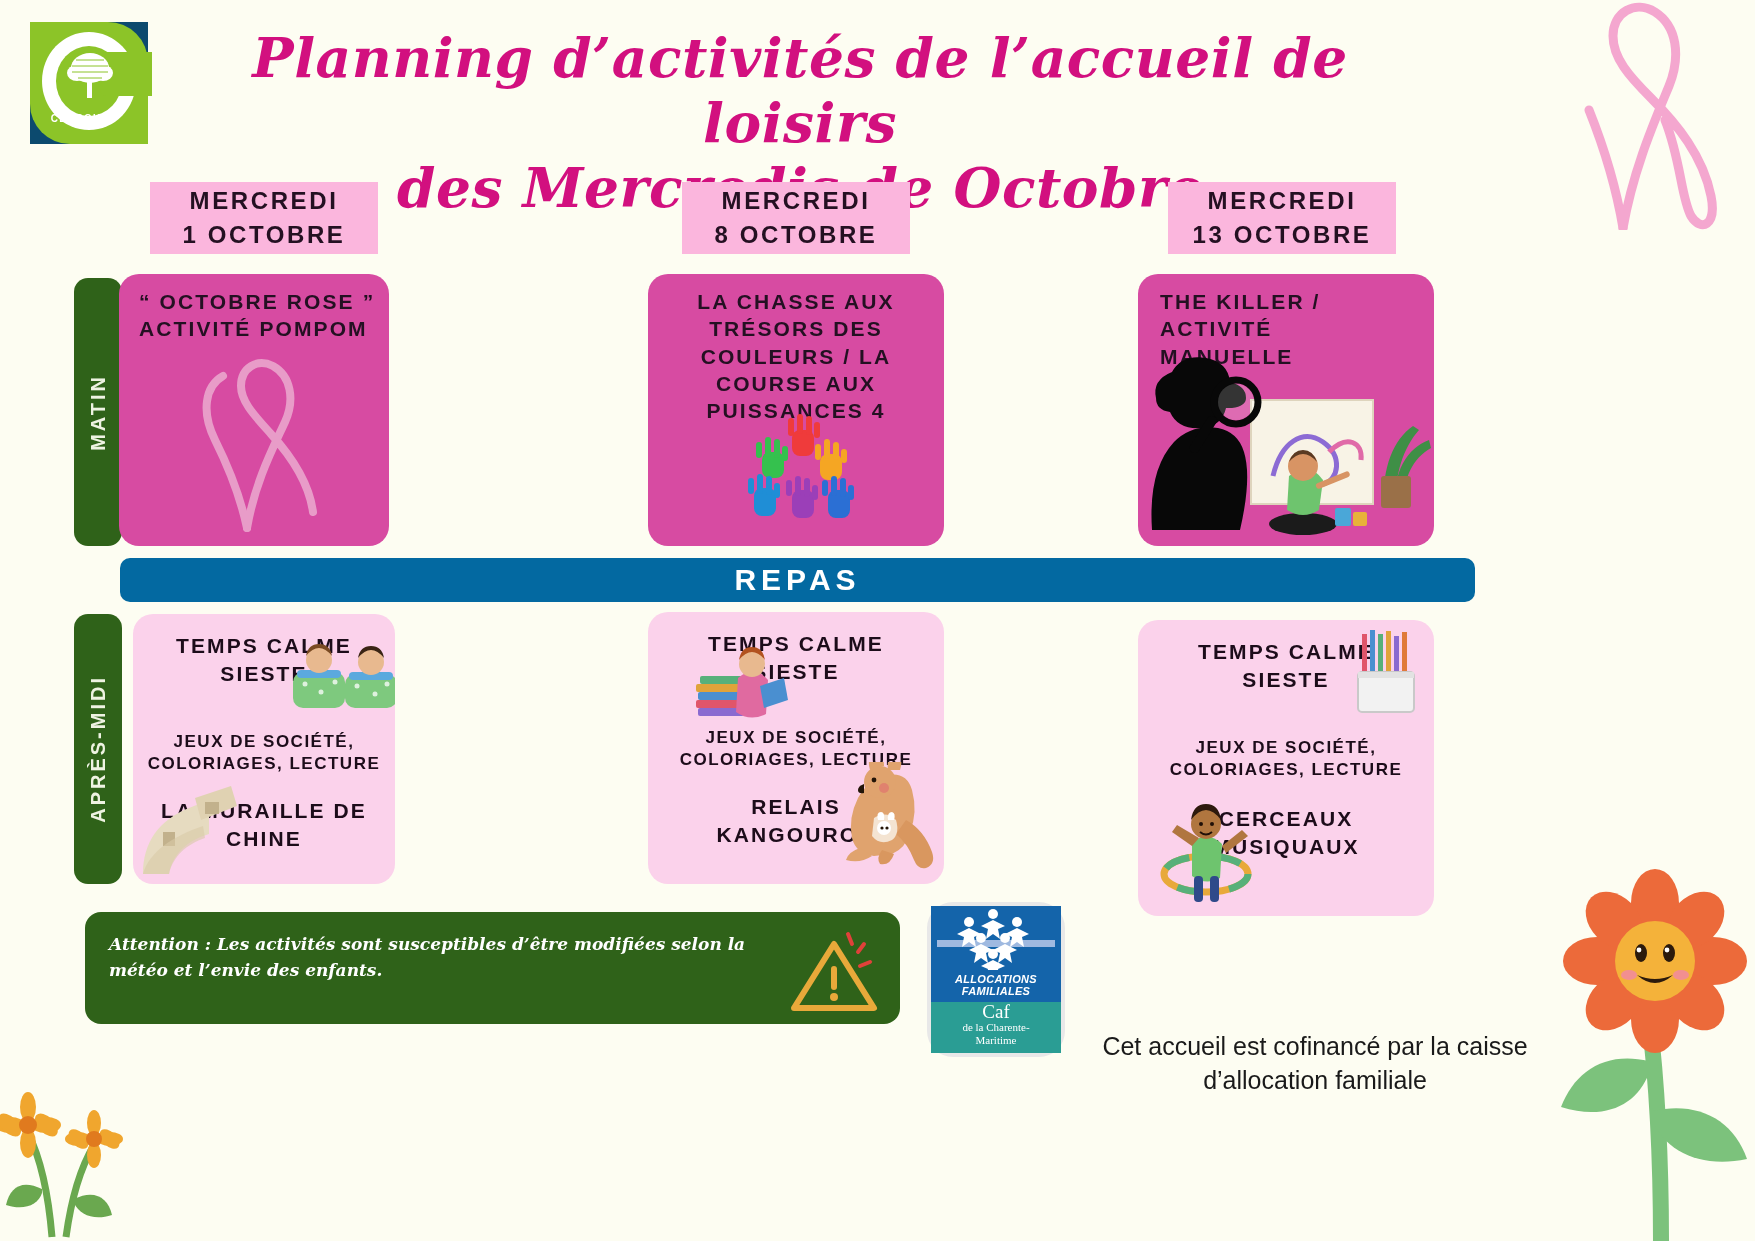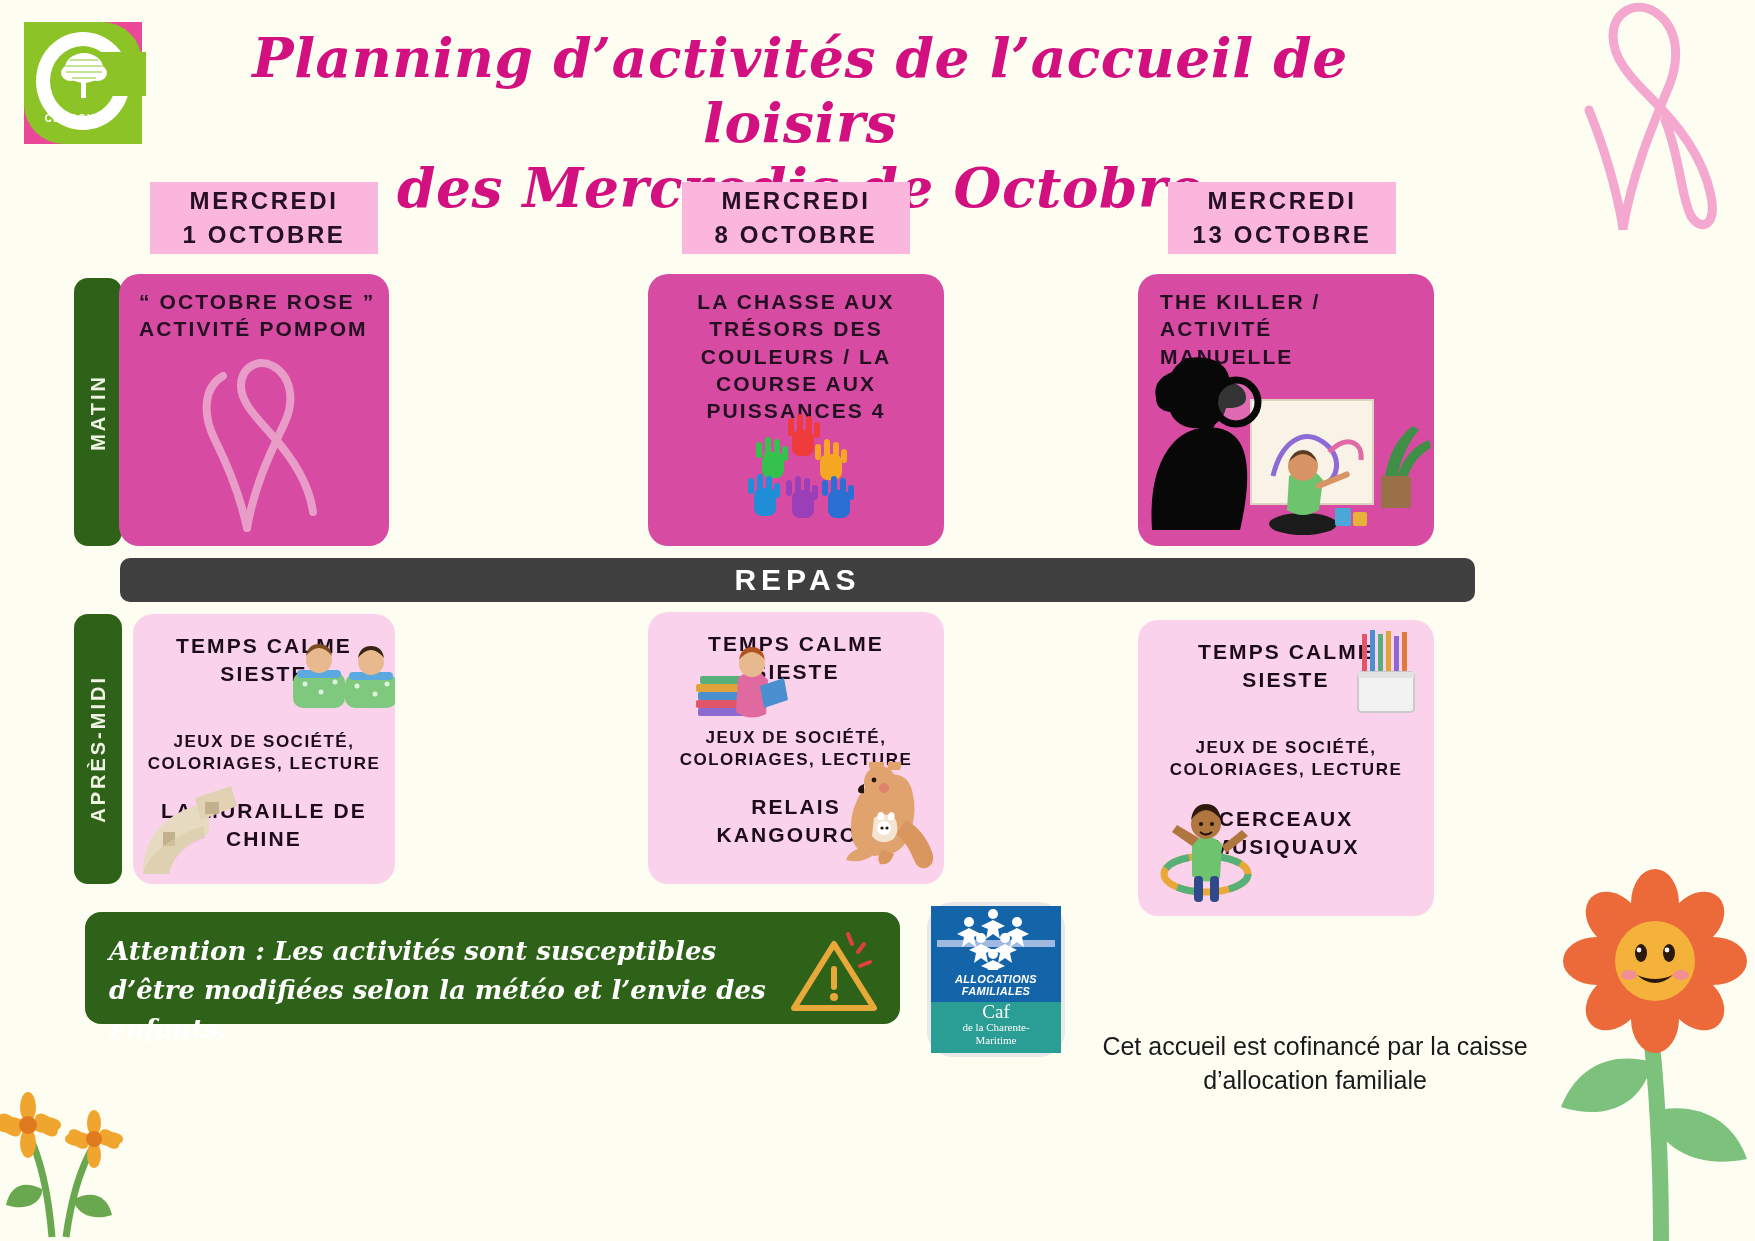--- a/index.html
+++ b/index.html
@@ -11,23 +11,23 @@
     overflow: hidden;
   }
   #poster {
     position: relative;
     width: 1755px; height: 1241px;
     background: #fdfdf2;
   }
 
   
   #logo-cercoux {
-    position: absolute; left: 24px; top: 22px;
+    position: absolute; left: 30px; top: 22px;
     width: 118px; height: 122px;
-    background: #ec4899;
+    background: #0c4a6e;
   }
   #logo-cercoux .leaf {
     position: absolute; inset: 0;
     background: #8cc428;
     border-radius: 0 40px 0 40px;
   }
   #logo-cercoux .cring {
     position: absolute; left: 12px; top: 10px;
     width: 94px; height: 98px;
     border-radius: 50%;
@@ -128,21 +128,21 @@
   #morning-card-1 { left: 648px; width: 296px; }
   #morning-card-2 { left: 1138px; width: 296px; }
   #morning-card-2 .ctext { text-align: left; padding-left: 10px; }
 
   .art { position: absolute; }
 
   
   #repas-bar {
     position: absolute; left: 120px; top: 558px;
     width: 1355px; height: 44px;
-    background: #404040;
+    background: #0369a1;
     border-radius: 10px;
     color: #ffffff;
     font-size: 30px; font-weight: 700;
     letter-spacing: 5px;
     display: flex; align-items: center; justify-content: center;
   }
 
   
   .afternoon-card {
     position: absolute;
@@ -183,21 +183,21 @@
     width: 815px; height: 112px;
     background: #2f6219;
     border-radius: 16px;
   }
   #attention-text {
     position: absolute; left: 24px; top: 20px;
     width: 700px;
     color: #ffffff;
     font-family: "DejaVu Serif", serif;
     font-weight: 700; font-style: italic;
-    font-size: 26px; line-height: 1.5;
+    font-size: 17px; line-height: 1.5;
   }
   #warning-triangle { position: absolute; right: 18px; top: 16px; width: 96px; height: 86px; }
 
   
   #caf-logo {
     position: absolute; left: 927px; top: 902px;
     width: 138px; height: 155px;
     background: #e8e8e8;
     padding: 4px;
     border-radius: 26px;

